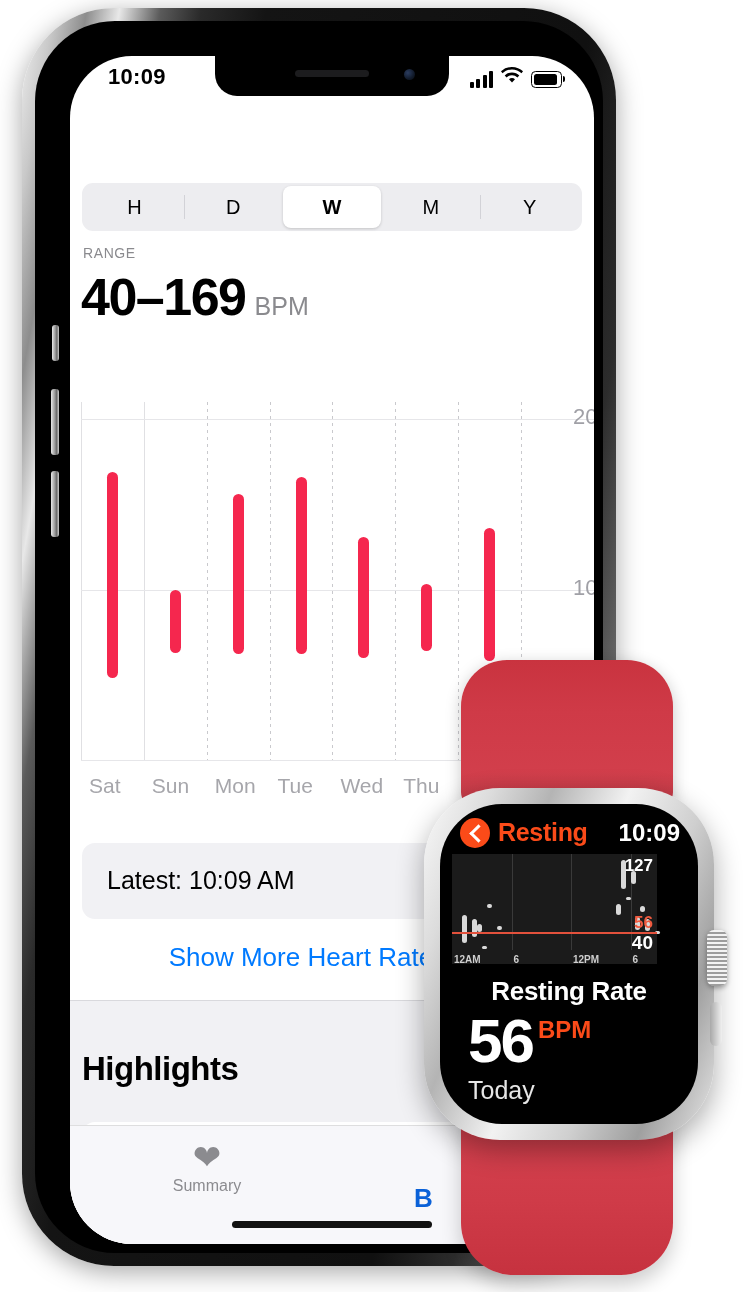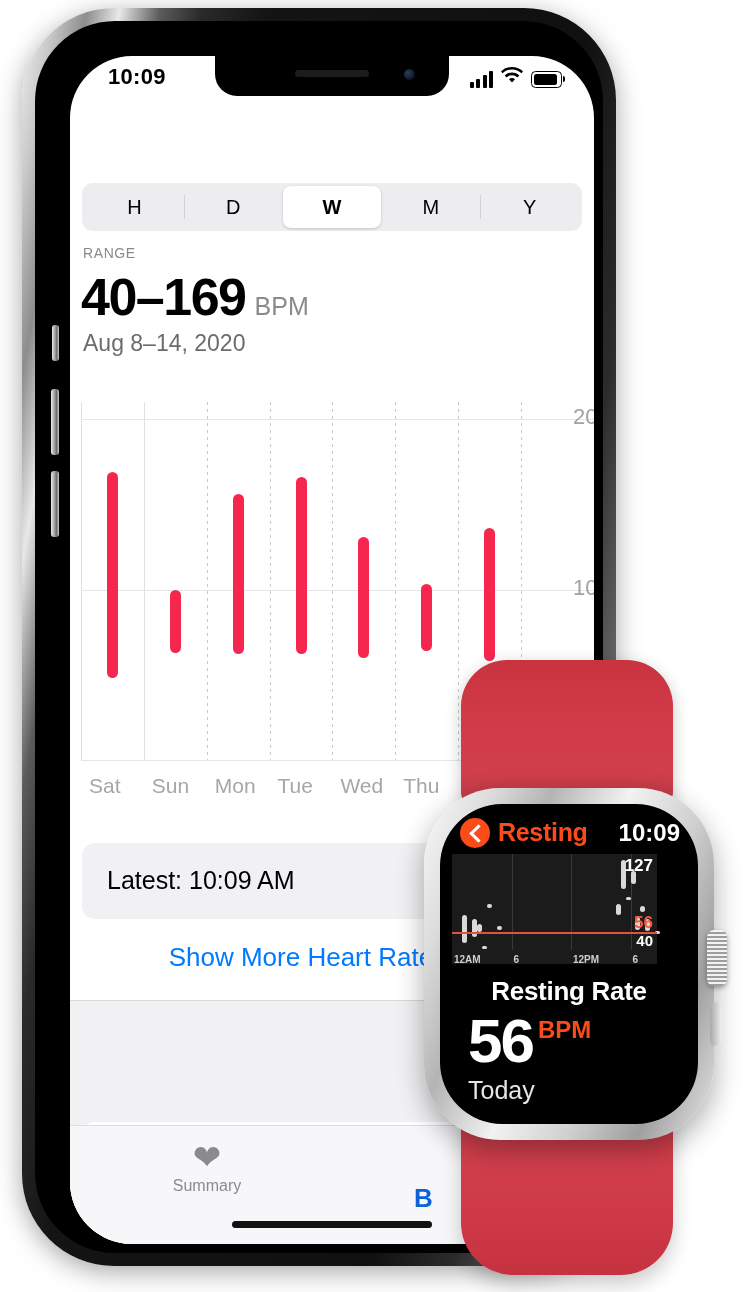--- a/index.html
+++ b/index.html
@@ -140,21 +140,21 @@
   #w-back .c{position:absolute;left:12px;top:9px;width:10px;height:10px;border-left:3px solid #fff;border-bottom:3px solid #fff;transform:rotate(45deg);}
   #w-back-label{position:absolute;left:58px;top:2px;font-size:25px;font-weight:700;color:#fb4b19;letter-spacing:-.3px;}
   #w-time{position:absolute;right:18px;top:3px;font-size:24px;font-weight:600;color:#fff;}
 
   #w-chart{position:absolute;left:12px;top:50px;width:205px;height:110px;background:#1b1b1b;}
   #w-chart .g{position:absolute;top:0;bottom:14px;width:1px;background:#3a3a3a;}
   #w-chart .restline{position:absolute;left:0;right:0;height:2px;background:#e3513c;}
   #w-chart .pt{position:absolute;background:#d9d9d9;border-radius:3px;}
   .w-yhigh{position:absolute;right:4px;top:2px;font-size:17px;font-weight:700;color:#fff;}
   .w-ymid{position:absolute;right:4px;font-size:17px;font-weight:700;color:#f05a3f;}
-  .w-ylow{position:absolute;right:4px;font-size:15px;font-weight:700;color:#fff;}
+  .w-ylow{position:absolute;right:4px;font-size:19px;font-weight:700;color:#fff;}
   .w-xlabel{position:absolute;bottom:-1px;font-size:10px;font-weight:600;color:#cfcfcf;}
 
   #w-resting-label{position:absolute;left:0;right:0;top:172px;text-align:center;font-size:26px;font-weight:700;color:#fff;letter-spacing:-.3px;}
   #w-bpm-row{position:absolute;left:28px;top:208px;display:flex;align-items:flex-start;}
   #w-bpm-value{font-size:62px;font-weight:700;color:#fff;line-height:.95;letter-spacing:-2px;}
   #w-bpm-unit{font-size:24px;font-weight:700;color:#fb4b19;margin-left:5px;margin-top:4px;}
   #w-today{position:absolute;left:28px;top:272px;font-size:25px;color:#e6e6e6;}
 </style>
 </head>
 <body>
@@ -205,21 +205,20 @@
           <div class="seg active">W</div>
           <div class="seg">M</div>
           <div class="seg">Y</div>
         </div>
 
         <div id="range-label">RANGE</div>
         <div id="range-row">
           <span id="range-value">40–169</span>
           <span id="range-unit">BPM</span>
         </div>
-        <div id="range-dates">Aug 8–14, 2020</div>
 
         <div id="chart">
           <div class="plot" id="plot">
               <div class="vline solid" style="left: 0px;"></div>
               <div class="vline solid" style="left: 62.8571px;"></div>
               <div class="vline dotted" style="left: 125.714px;"></div>
               <div class="vline dotted" style="left: 188.571px;"></div>
               <div class="vline dotted" style="left: 251.429px;"></div>
               <div class="vline dotted" style="left: 314.286px;"></div>
               <div class="vline dotted" style="left: 377.143px;"></div>
@@ -247,20 +246,21 @@
             <div class="xlabel" style="left: 385.143px;">Fri</div>
           </div>
 
         <div id="latest-card">
           <div id="latest-text">Latest: 10:09 AM</div>
         </div>
 
         <div id="show-more">Show More Heart Rate Data</div>
         <div id="sep"></div>
         <div id="hl-bg"></div>
+        <div id="highlights-title">Highlights</div>
         <div id="hl-card">
           <div id="hl-heart">❤</div>
           <div id="hl-label">Heart Rate: Workout</div>
         </div>
 
         <div id="blue-frag">B</div>
 
         <div id="tabbar">
           <div id="tab-summary">
             <div class="ic">❤</div>

